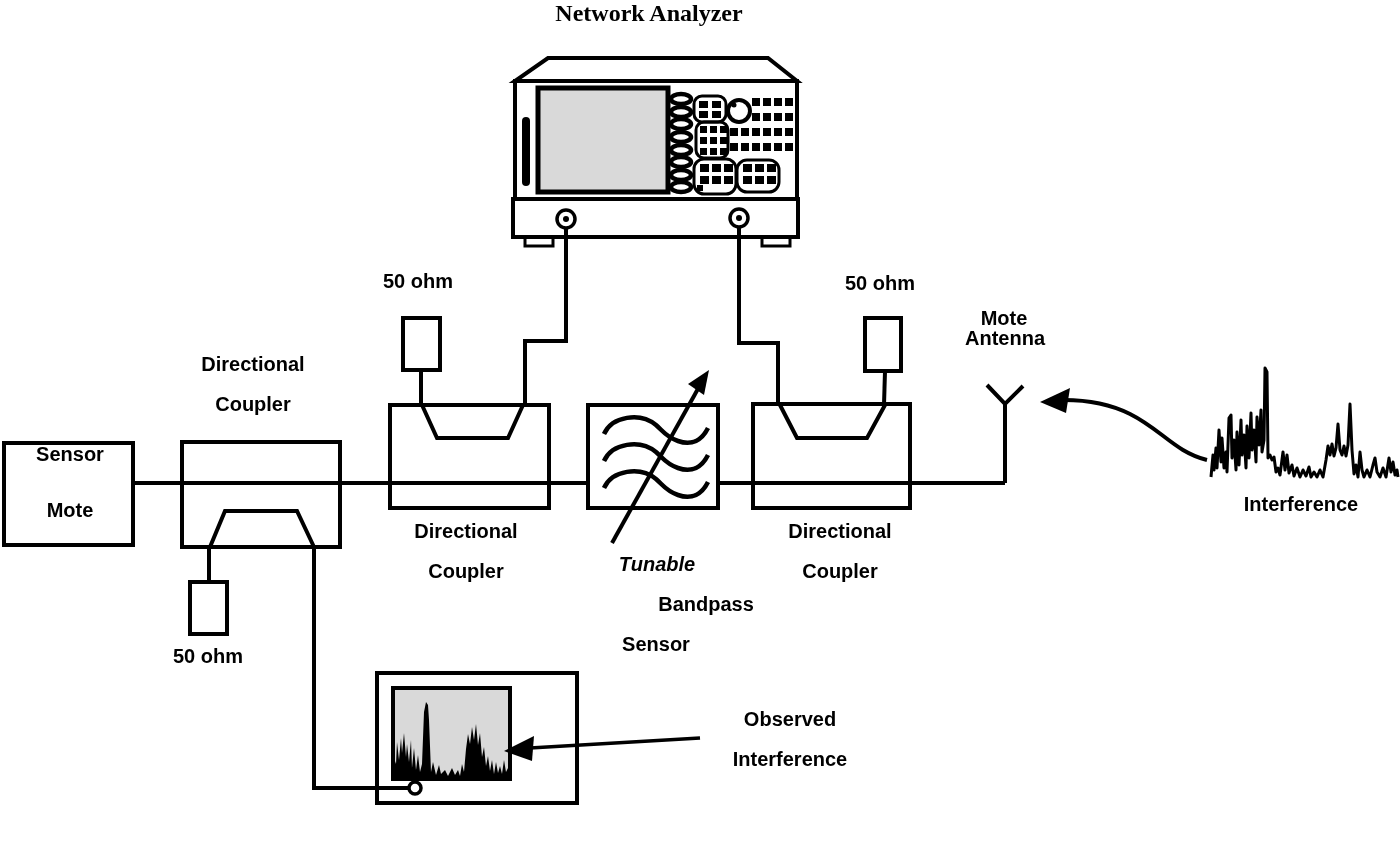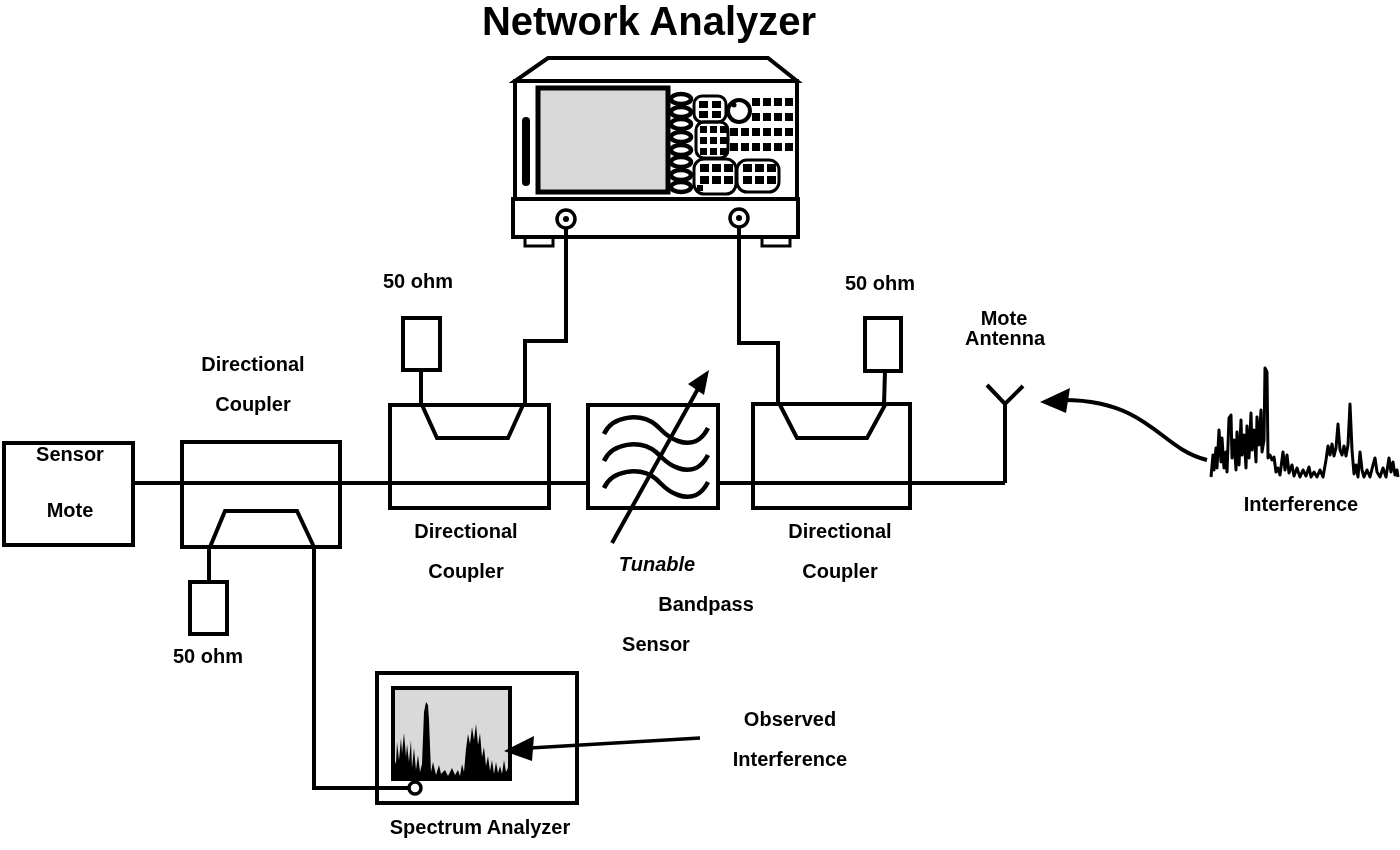--- a/index.html
+++ b/index.html
@@ -14,21 +14,21 @@
   .lbl{
     position:absolute;
     transform:translateX(-50%);
     white-space:nowrap;
     font-weight:700;
     font-size:20px;
     line-height:1;
     color:#000;
     letter-spacing:0px;
   }
-  .lbl.title{font-size:40px;}
+  .lbl.title{font-size:24px;font-family:Liberation Serif, serif;}
 </style>
 </head>
 <body>
 
 <div id="stage">
 
   <svg id="diagram-svg" width="1400" height="850" viewBox="0 0 1400 850" fill="none" stroke="#000" stroke-width="4">
 
     <g>
       <polygon points="548,58 768,58 797,81 515,81"></polygon>
@@ -240,15 +240,14 @@
   <div class="lbl" style="left:840px;top:561px;">Coupler</div>
 
   <div class="lbl" style="left:1004px;top:308px;">Mote</div>
   <div class="lbl" style="left:1005px;top:328px;">Antenna</div>
 
   <div class="lbl" style="left:1301px;top:494px;">Interference</div>
 
   <div class="lbl" style="left:782px;top:709px;margin-left:8px;">Observed</div>
   <div class="lbl" style="left:790px;top:749px;">Interference</div>
 
-  <div class="lbl" style="left:480px;top:817px;">Spectrum Analyzer</div>
 
 </div>
 
 </body></html>

